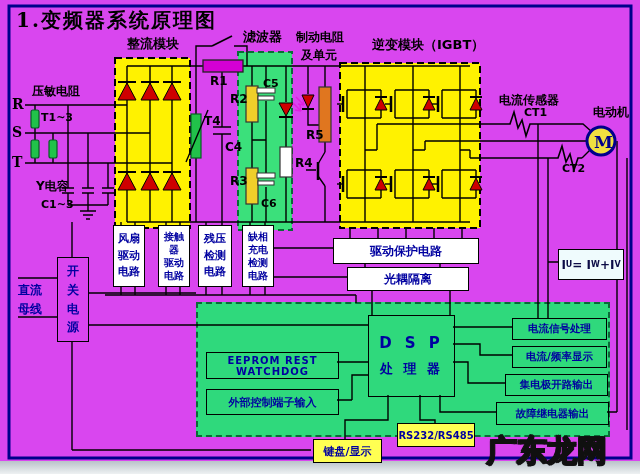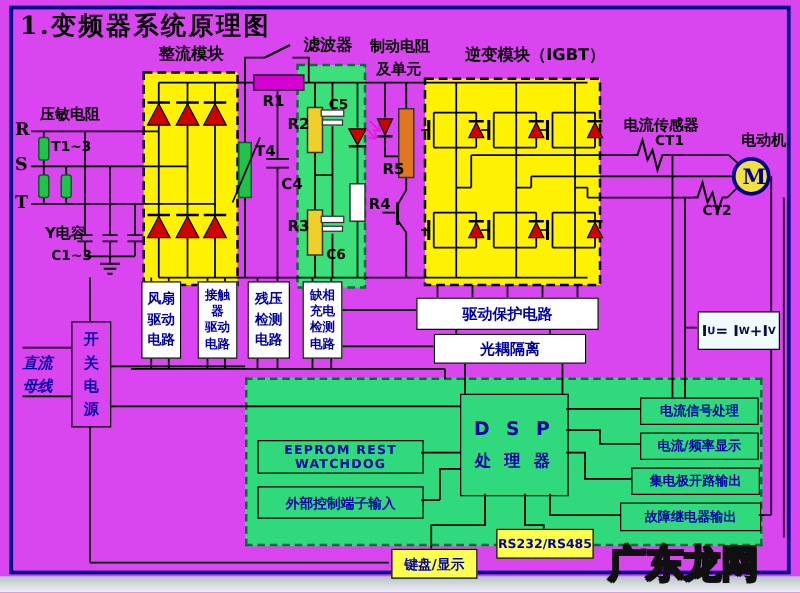--- a/index.html
+++ b/index.html
@@ -1,21 +1,21 @@
 <!DOCTYPE html>
 <html><head>
 <meta charset="utf-8">
 <style>
   html,body{margin:0;padding:0;}
   #page{position:relative;width:640px;height:474px;background:#d946ef;overflow:hidden;
         font-family:"DejaVu Sans",sans-serif;}
   #wires{position:absolute;left:0;top:0;z-index:2;}
   .lbl{position:absolute;font-weight:bold;color:#000;white-space:pre-line;z-index:3;line-height:1.45;}
   .serif{font-family:"DejaVu Serif",serif;}
-  .blue{color:#0000A0;font-style:italic;}
+  .blue{color:#0000A0;}
   .box{position:absolute;border:1.6px solid #000;display:flex;align-items:center;justify-content:center;
        text-align:center;font-weight:bold;color:#0000A0;white-space:pre-line;z-index:3;}
   .white{background:#fff;}
   .yellowbox{background:#FFFF52;z-index:5;}
   #greenzone{position:absolute;left:196px;top:302px;width:414px;height:135px;background:#2FD97C;
        border:2.5px dashed #0B6B38;box-sizing:border-box;z-index:1;}
   #formula{position:absolute;left:558px;top:249px;width:64px;height:29px;background:#EFFBFD;
        border:1.5px solid #000;display:flex;align-items:center;justify-content:center;
        font-weight:bold;color:#0b0b46;font-size:12px;z-index:3;}
   #formula sub{font-size:8px;}

